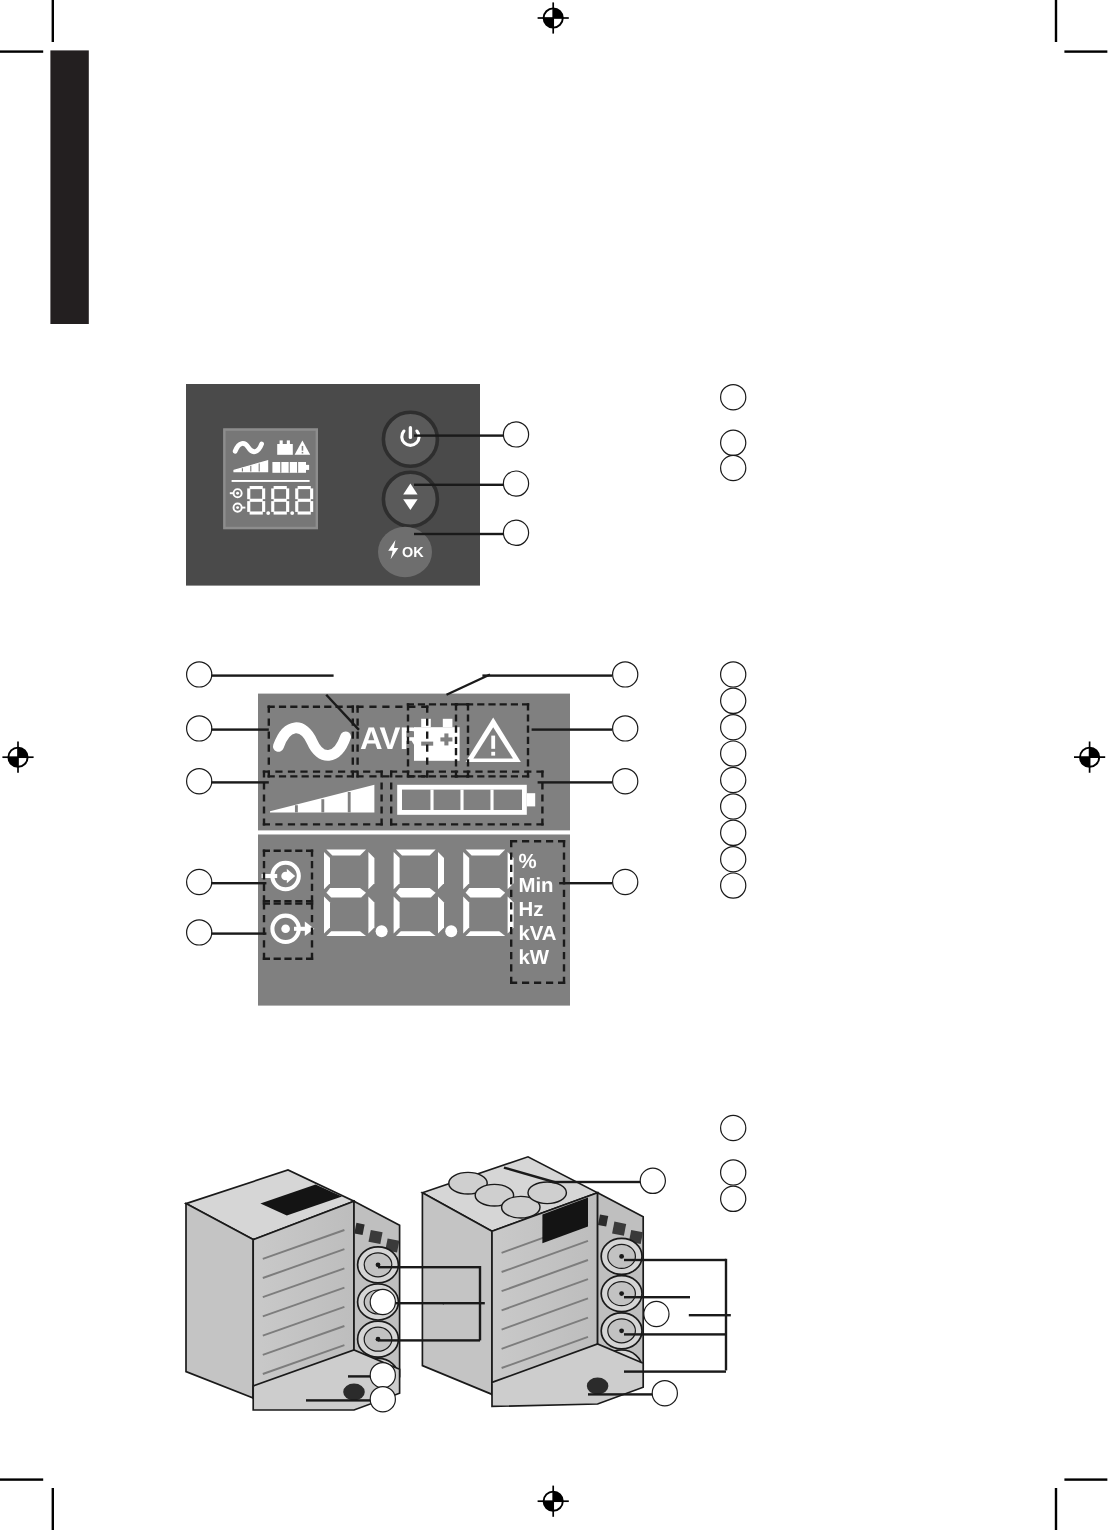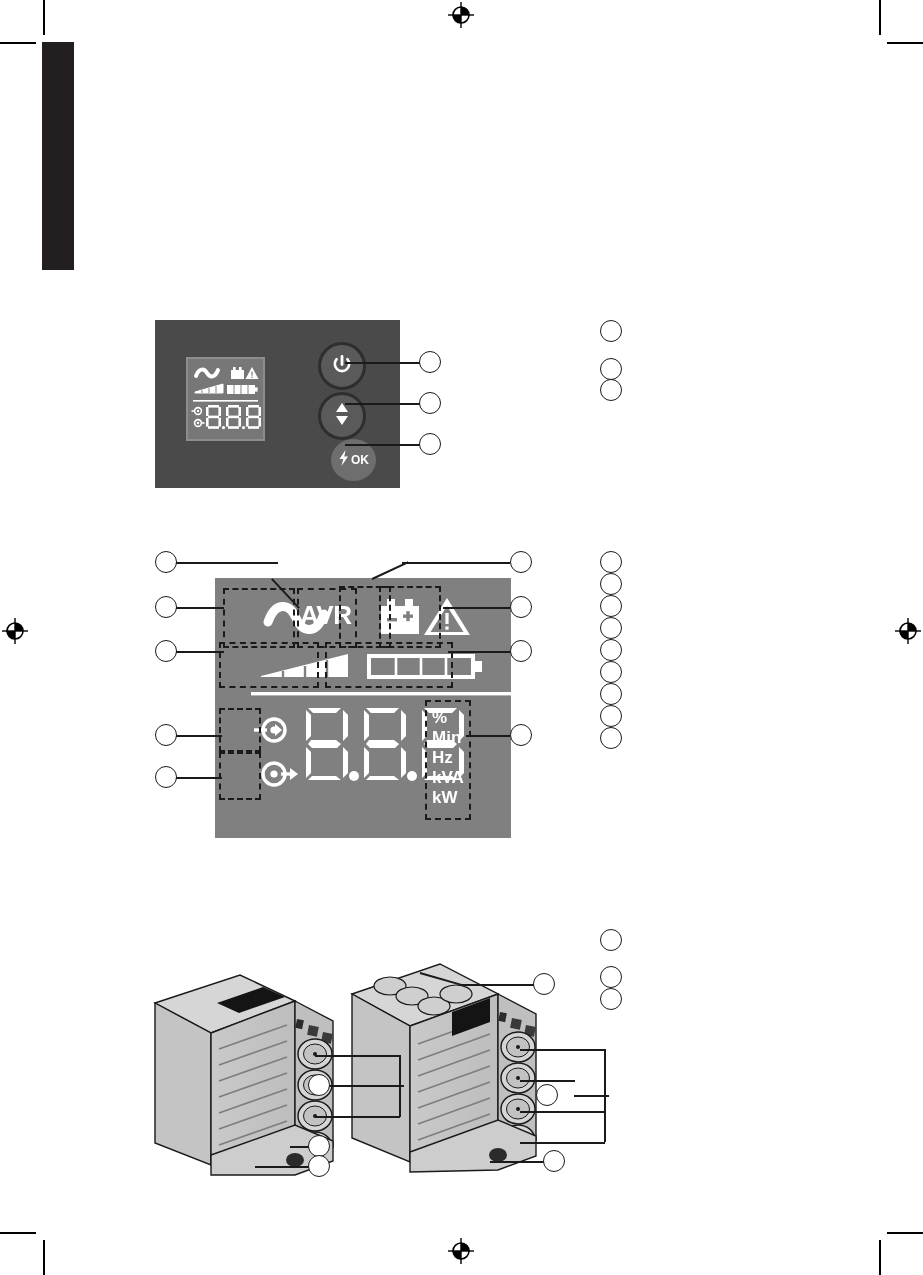--- a/index.html
+++ b/index.html
@@ -173,21 +173,21 @@
 
   <div class="btn-round" style="left:163px;top:72px;width:42px;height:42px;">
     <span>
       <svg width="18" height="24" viewBox="0 0 18 24">
         <path d="M9 1 L15 10 L3 10 Z" fill="#fff"></path>
         <path d="M9 23 L3 14 L15 14 Z" fill="#fff"></path>
       </svg>
     </span>
   </div>
 
-  <div class="btn-flat" style="left:176px;top:119px;width:45px;height:42px;">
+  <div class="btn-flat" style="left:160px;top:119px;width:45px;height:42px;">
     <span style="margin-right:1px;">
       <svg width="12" height="18" viewBox="0 0 12 18">
         <path d="M7.5 1 L1.5 10 L5.2 10 L3.5 17 L10 7.6 L6.3 7.6 Z" fill="#fff"></path>
       </svg>
     </span>
     <span class="btn-ok-text">OK</span>
   </div>
 </div>
 
 <div class="leader" style="left:345px;top:362px;width:75px;"></div>
@@ -196,21 +196,21 @@
 <div class="leader" style="left:345px;top:403px;width:75px;"></div>
 <div class="callout" style="left:419px;top:392px;"></div>
 
 <div class="leader" style="left:345px;top:444px;width:75px;"></div>
 <div class="callout" style="left:419px;top:433px;"></div>
 
 <div class="callout" style="left:600px;top:320px;"></div>
 <div class="callout" style="left:600px;top:358px;"></div>
 <div class="callout" style="left:600px;top:379px;"></div>
 
-<div class="lcd-big" style="left:215px;top:578px;width:260px;height:260px;padding-left:36px;">
+<div class="lcd-big" style="left:215px;top:578px;width:260px;height:260px;">
   <svg width="260" height="260" viewBox="0 0 260 260">
 
     <path d="M17 44 C24 24, 38 24, 45 40 C52 56, 66 56, 73 36" fill="none" stroke="#fff" stroke-width="9" stroke-linecap="round"></path>
 
     <rect x="130" y="28" width="38" height="28" fill="#fff"></rect>
     <rect x="136" y="21" width="8" height="7" fill="#fff"></rect>
     <rect x="154" y="21" width="8" height="7" fill="#fff"></rect>
     <rect x="136" y="40" width="10" height="3.4" fill="#808080"></rect>
     <rect x="152" y="36.5" width="10" height="3.4" fill="#808080"></rect>
     <rect x="155.3" y="33.2" width="3.4" height="10" fill="#808080"></rect>

